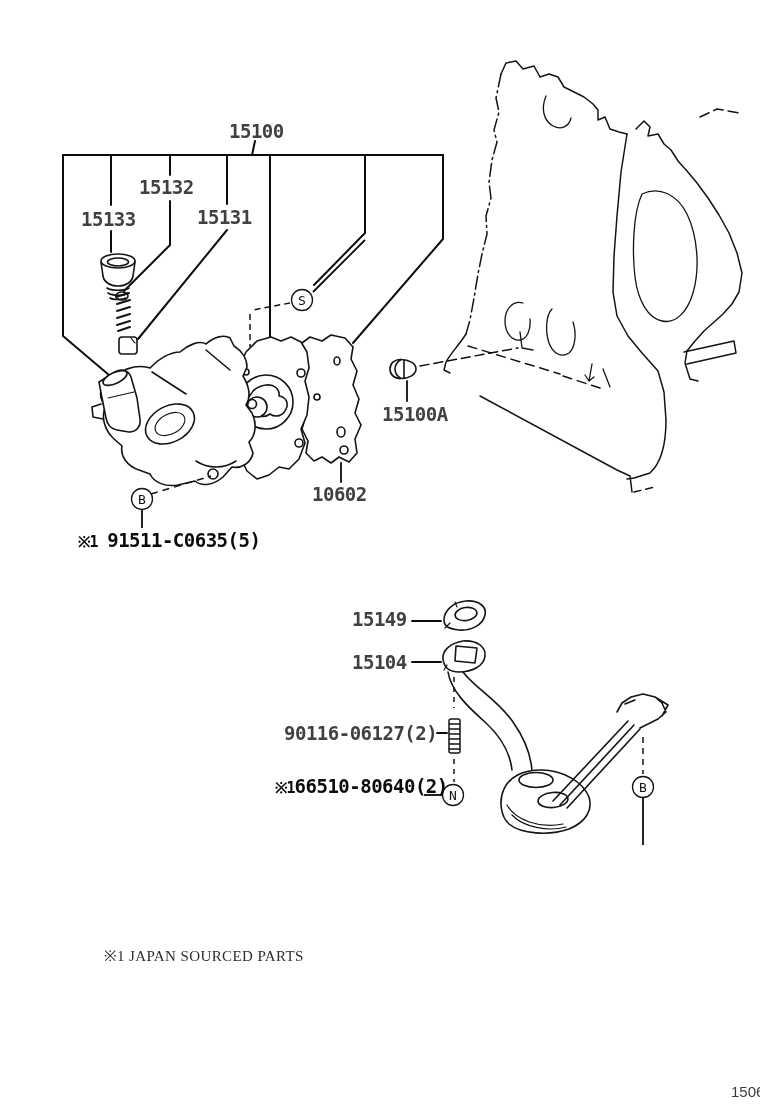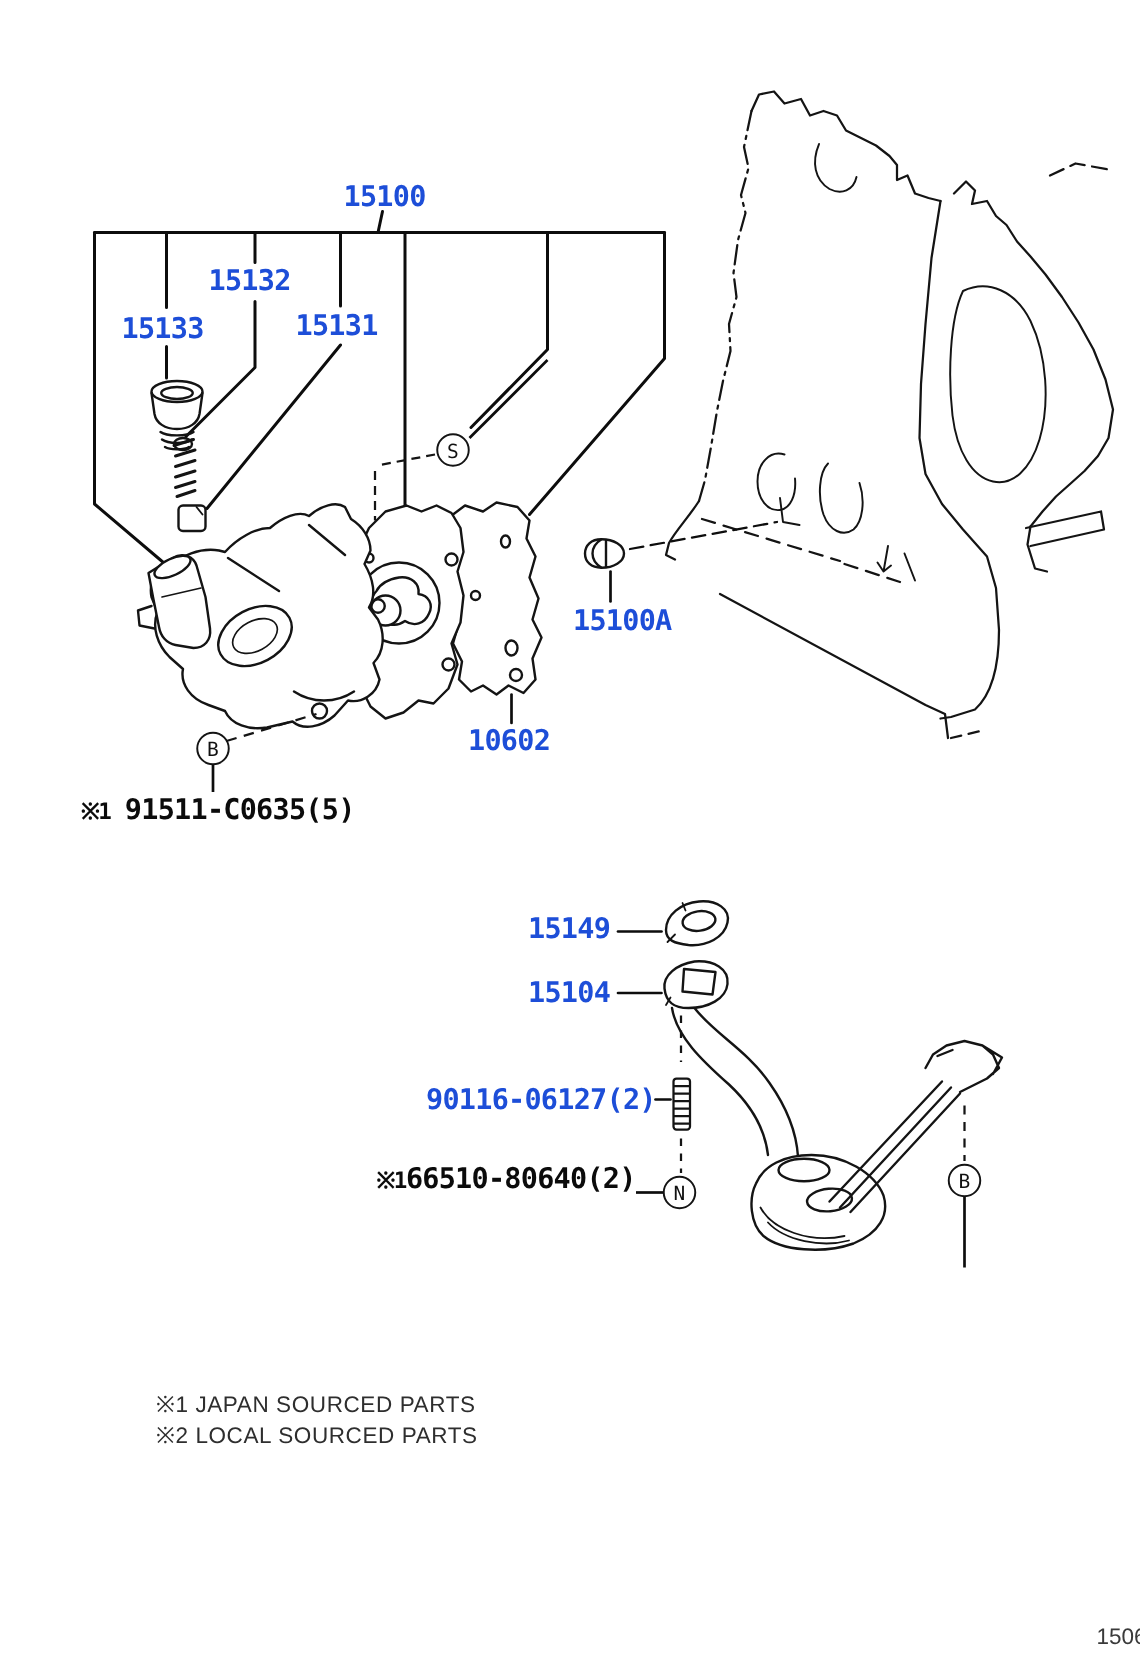--- a/index.html
+++ b/index.html
@@ -1,26 +1,26 @@
 <!DOCTYPE html>
 <html><head>
 <meta charset="utf-8">
 <style>
   html,body{margin:0;padding:0;background:#ffffff;}
   .stage{position:relative;width:760px;height:1112px;background:#fff;overflow:hidden;
          font-family:"DejaVu Sans Mono",monospace;}
   .stage svg{position:absolute;left:0;top:0;}
   .lbl{position:absolute;font-family:"DejaVu Sans Mono",monospace;font-weight:700;
-       font-size:19px;line-height:20px;color:#1d4ed8;white-space:nowrap;letter-spacing:-0.5px;}
-  .note{position:absolute;white-space:nowrap;color:#0b0b0b;}
+       font-size:19px;line-height:20px;color:#404040;white-space:nowrap;letter-spacing:-0.5px;}
+  .note{position:absolute;white-space:nowrap;color:#0b0b0b;margin-left:24px;}
   .note .row{line-height:20px;}
   .note .mark{font-size:15px;font-weight:700;letter-spacing:-1px;}
   .note .num{font-size:19px;font-weight:700;letter-spacing:-0.5px;}
-  .legend{position:absolute;font-family:Liberation Sans, sans-serif;font-size:15px;
-          color:#2e2e2e;letter-spacing:0.4px;}
+  .legend{position:absolute;font-family:Liberation Serif, serif;font-size:15px;
+          color:#2e2e2e;letter-spacing:0.4px;margin-top:20px;}
   .legend .row{line-height:21px;}
   .figcode{position:absolute;font-family:"Liberation Sans",sans-serif;font-size:15px;color:#3a3a3a;margin-left:48px;}
   .cl-text{font-family:"DejaVu Sans Mono",monospace;font-size:13px;fill:#111;}
   path,ellipse,circle,rect,line{vector-effect:none;}
 </style>
 </head>
 <body>
 
 <div class="stage">
 
@@ -183,18 +183,17 @@
   <div class="row"><span class="mark">※1</span> <span class="num">91511-C0635(5)</span></div>
 </div>
 
 <div class="note" style="left:251px;top:776px">
   <div class="row"><span class="mark">※1</span><span class="num">66510-80640(2)</span></div>
 </div>
 
 
 <div class="legend" style="left:104px;top:926px">
   <div class="row">※1 JAPAN SOURCED PARTS</div>
-  <div class="row">※2 LOCAL SOURCED PARTS</div>
 </div>
 
 <div class="figcode" style="left:683px;top:1083px">150689E</div>
 
 </div>
 
 </body></html>

